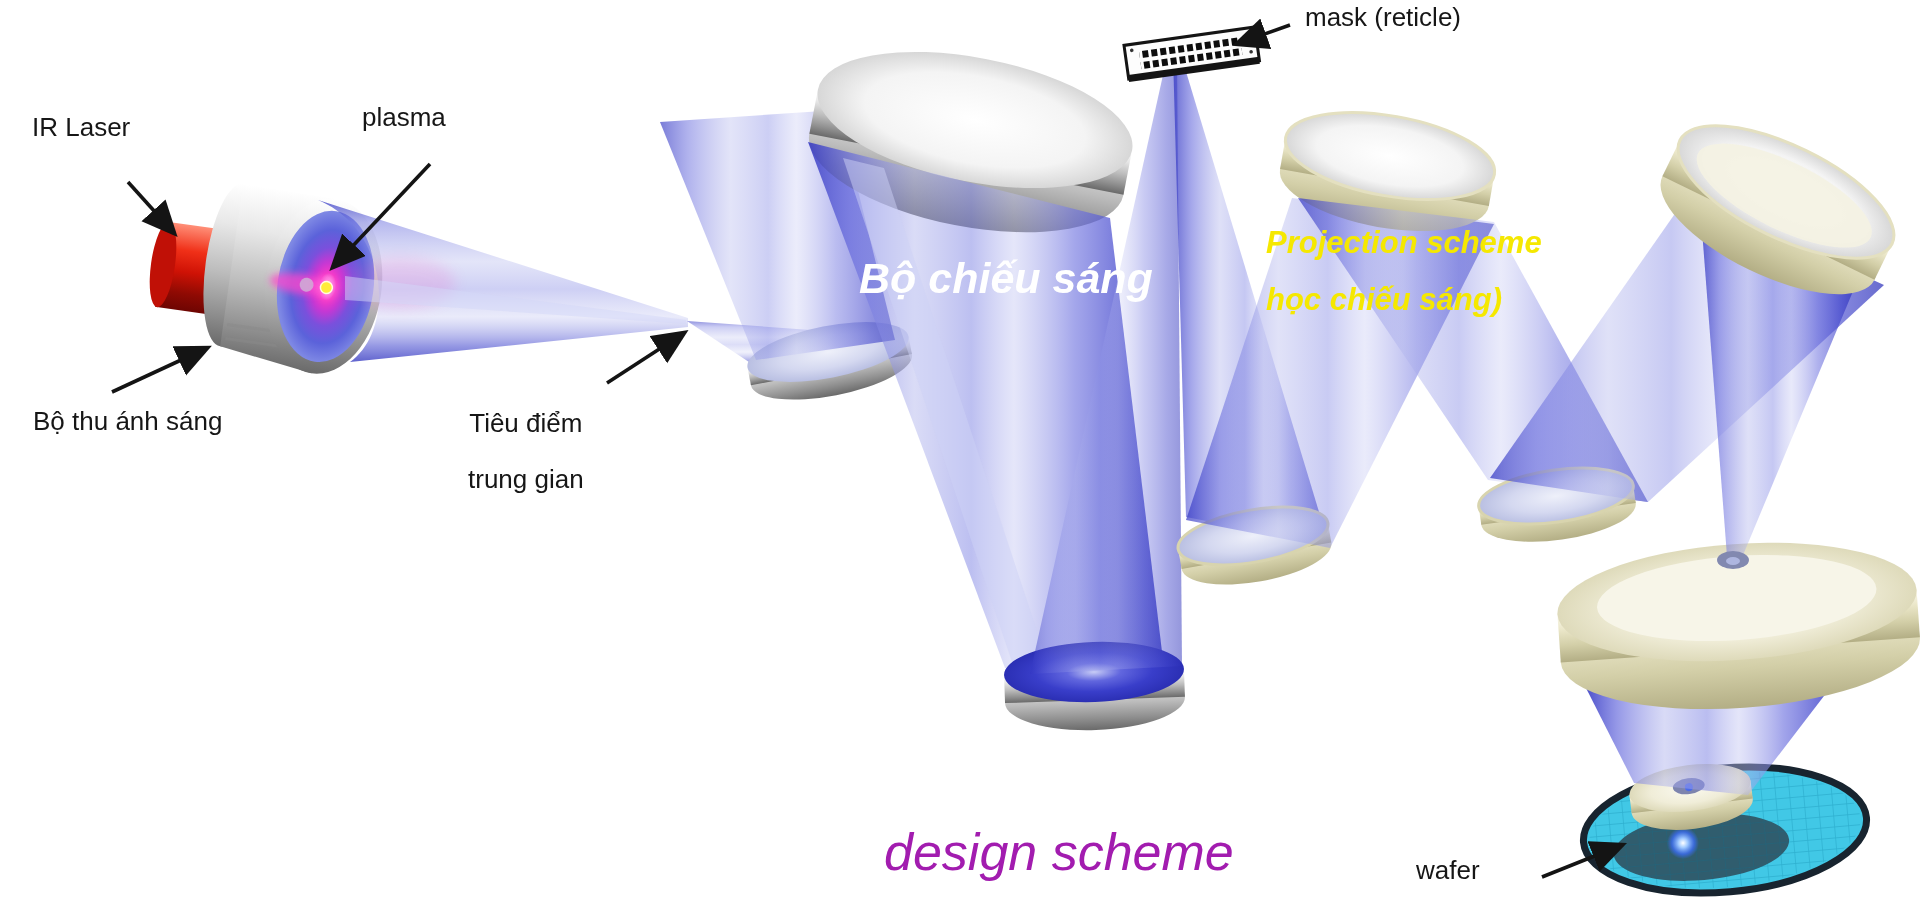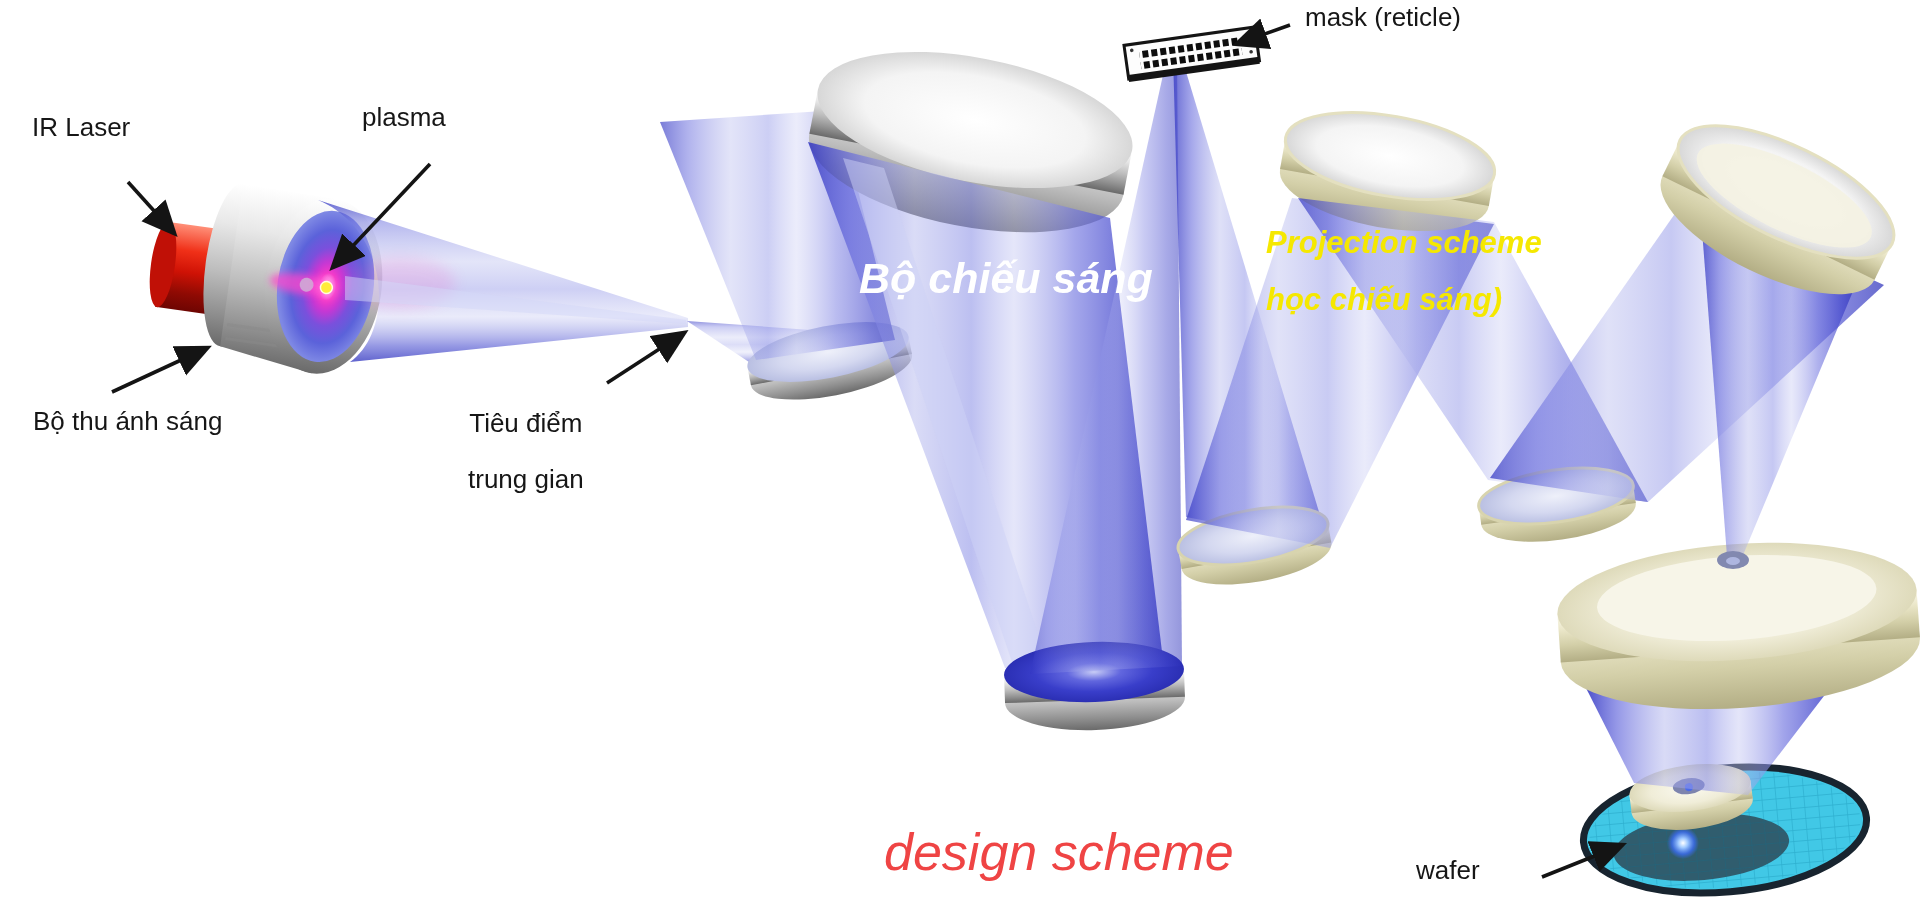--- a/index.html
+++ b/index.html
@@ -3,21 +3,21 @@
 <meta charset="utf-8">
 <style>
   html,body{margin:0;padding:0;background:#fff;}
   .stage{position:relative;width:1920px;height:912px;background:#ffffff;overflow:hidden;
          font-family:"Liberation Sans", sans-serif;}
   .stage svg{position:absolute;left:0;top:0;}
   .lbl{position:absolute;color:#161616;font-size:26px;line-height:1.18;white-space:nowrap;}
   .lbl.two{line-height:56px;}
   .lbl.illum{color:#ffffff;font-weight:bold;font-style:italic;font-size:43px;margin-left:26px;}
   .lbl.proj{color:#f5e800;font-weight:bold;font-style:italic;font-size:31px;line-height:38px;}
-  .lbl.caption{color:#ef4444;font-style:italic;font-size:52px;}
+  .lbl.caption{color:#a21caf;font-style:italic;font-size:52px;}
 </style>
 </head>
 <body>
 
 <div class="stage">
 
 <svg width="1920" height="912" viewBox="0 0 1920 912">
   <defs>
     <linearGradient id="coneX" x1="0" y1="0" x2="1" y2="0">
       <stop offset="0" stop-color="#3034c2" stop-opacity=".92"></stop>

